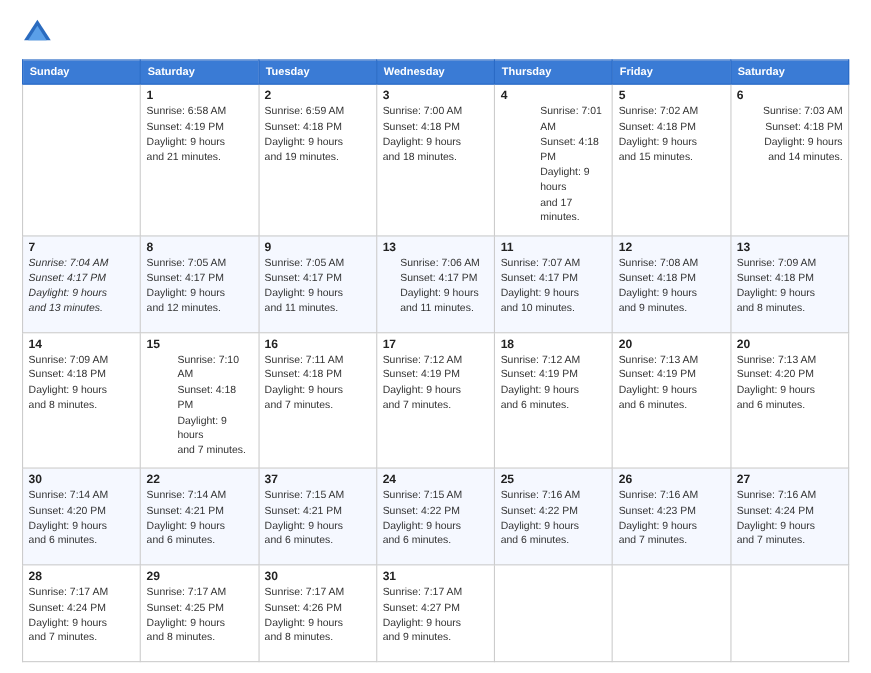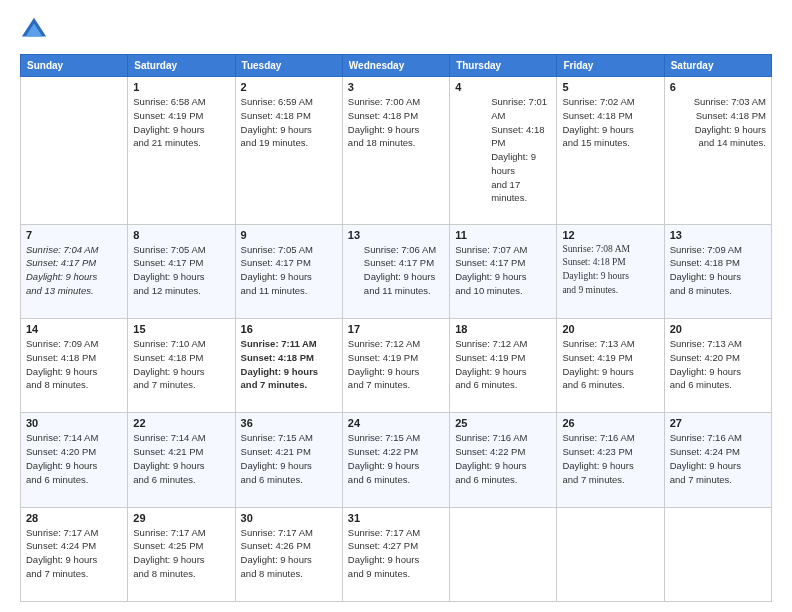--- a/index.html
+++ b/index.html
@@ -214,21 +214,21 @@
           </td>
           <td>
             <span class="day-num">11</span>
             <div class="day-detail" style="white-space: pre-line;">Sunrise: 7:07 AM
 Sunset: 4:17 PM
 Daylight: 9 hours
 and 10 minutes.</div>
           </td>
           <td>
             <span class="day-num">12</span>
-            <div class="day-detail" style="white-space: pre-line; font-family: Liberation Serif, serif;">Sunrise: 7:08 AM
+            <div class="day-detail" style="white-space: pre-line;">Sunrise: 7:08 AM
 Sunset: 4:18 PM
 Daylight: 9 hours
 and 9 minutes.</div>
           </td>
           <td>
             <span class="day-num">13</span>
             <div class="day-detail" style="white-space: pre-line;">Sunrise: 7:09 AM
 Sunset: 4:18 PM
 Daylight: 9 hours
 and 8 minutes.</div>
@@ -237,28 +237,28 @@
         <tr>
           <td>
             <span class="day-num">14</span>
             <div class="day-detail" style="white-space: pre-line;">Sunrise: 7:09 AM
 Sunset: 4:18 PM
 Daylight: 9 hours
 and 8 minutes.</div>
           </td>
           <td>
             <span class="day-num">15</span>
-            <div class="day-detail" style="white-space: pre-line;">Sunrise: 7:10 AM
+            <div class="day-detail" style="white-space: pre-line; margin-left: 28px;">Sunrise: 7:10 AM
 Sunset: 4:18 PM
 Daylight: 9 hours
 and 7 minutes.</div>
           </td>
           <td>
             <span class="day-num">16</span>
-            <div class="day-detail" style="white-space: pre-line; font-weight: bold;">Sunrise: 7:11 AM
+            <div class="day-detail" style="white-space: pre-line;">Sunrise: 7:11 AM
 Sunset: 4:18 PM
 Daylight: 9 hours
 and 7 minutes.</div>
           </td>
           <td>
             <span class="day-num">17</span>
             <div class="day-detail" style="white-space: pre-line;">Sunrise: 7:12 AM
 Sunset: 4:19 PM
 Daylight: 9 hours
 and 7 minutes.</div>
@@ -294,21 +294,21 @@
 and 6 minutes.</div>
           </td>
           <td>
             <span class="day-num">22</span>
             <div class="day-detail" style="white-space: pre-line;">Sunrise: 7:14 AM
 Sunset: 4:21 PM
 Daylight: 9 hours
 and 6 minutes.</div>
           </td>
           <td>
-            <span class="day-num">36</span>
+            <span class="day-num">37</span>
             <div class="day-detail" style="white-space: pre-line;">Sunrise: 7:15 AM
 Sunset: 4:21 PM
 Daylight: 9 hours
 and 6 minutes.</div>
           </td>
           <td>
             <span class="day-num">24</span>
             <div class="day-detail" style="white-space: pre-line;">Sunrise: 7:15 AM
 Sunset: 4:22 PM
 Daylight: 9 hours

